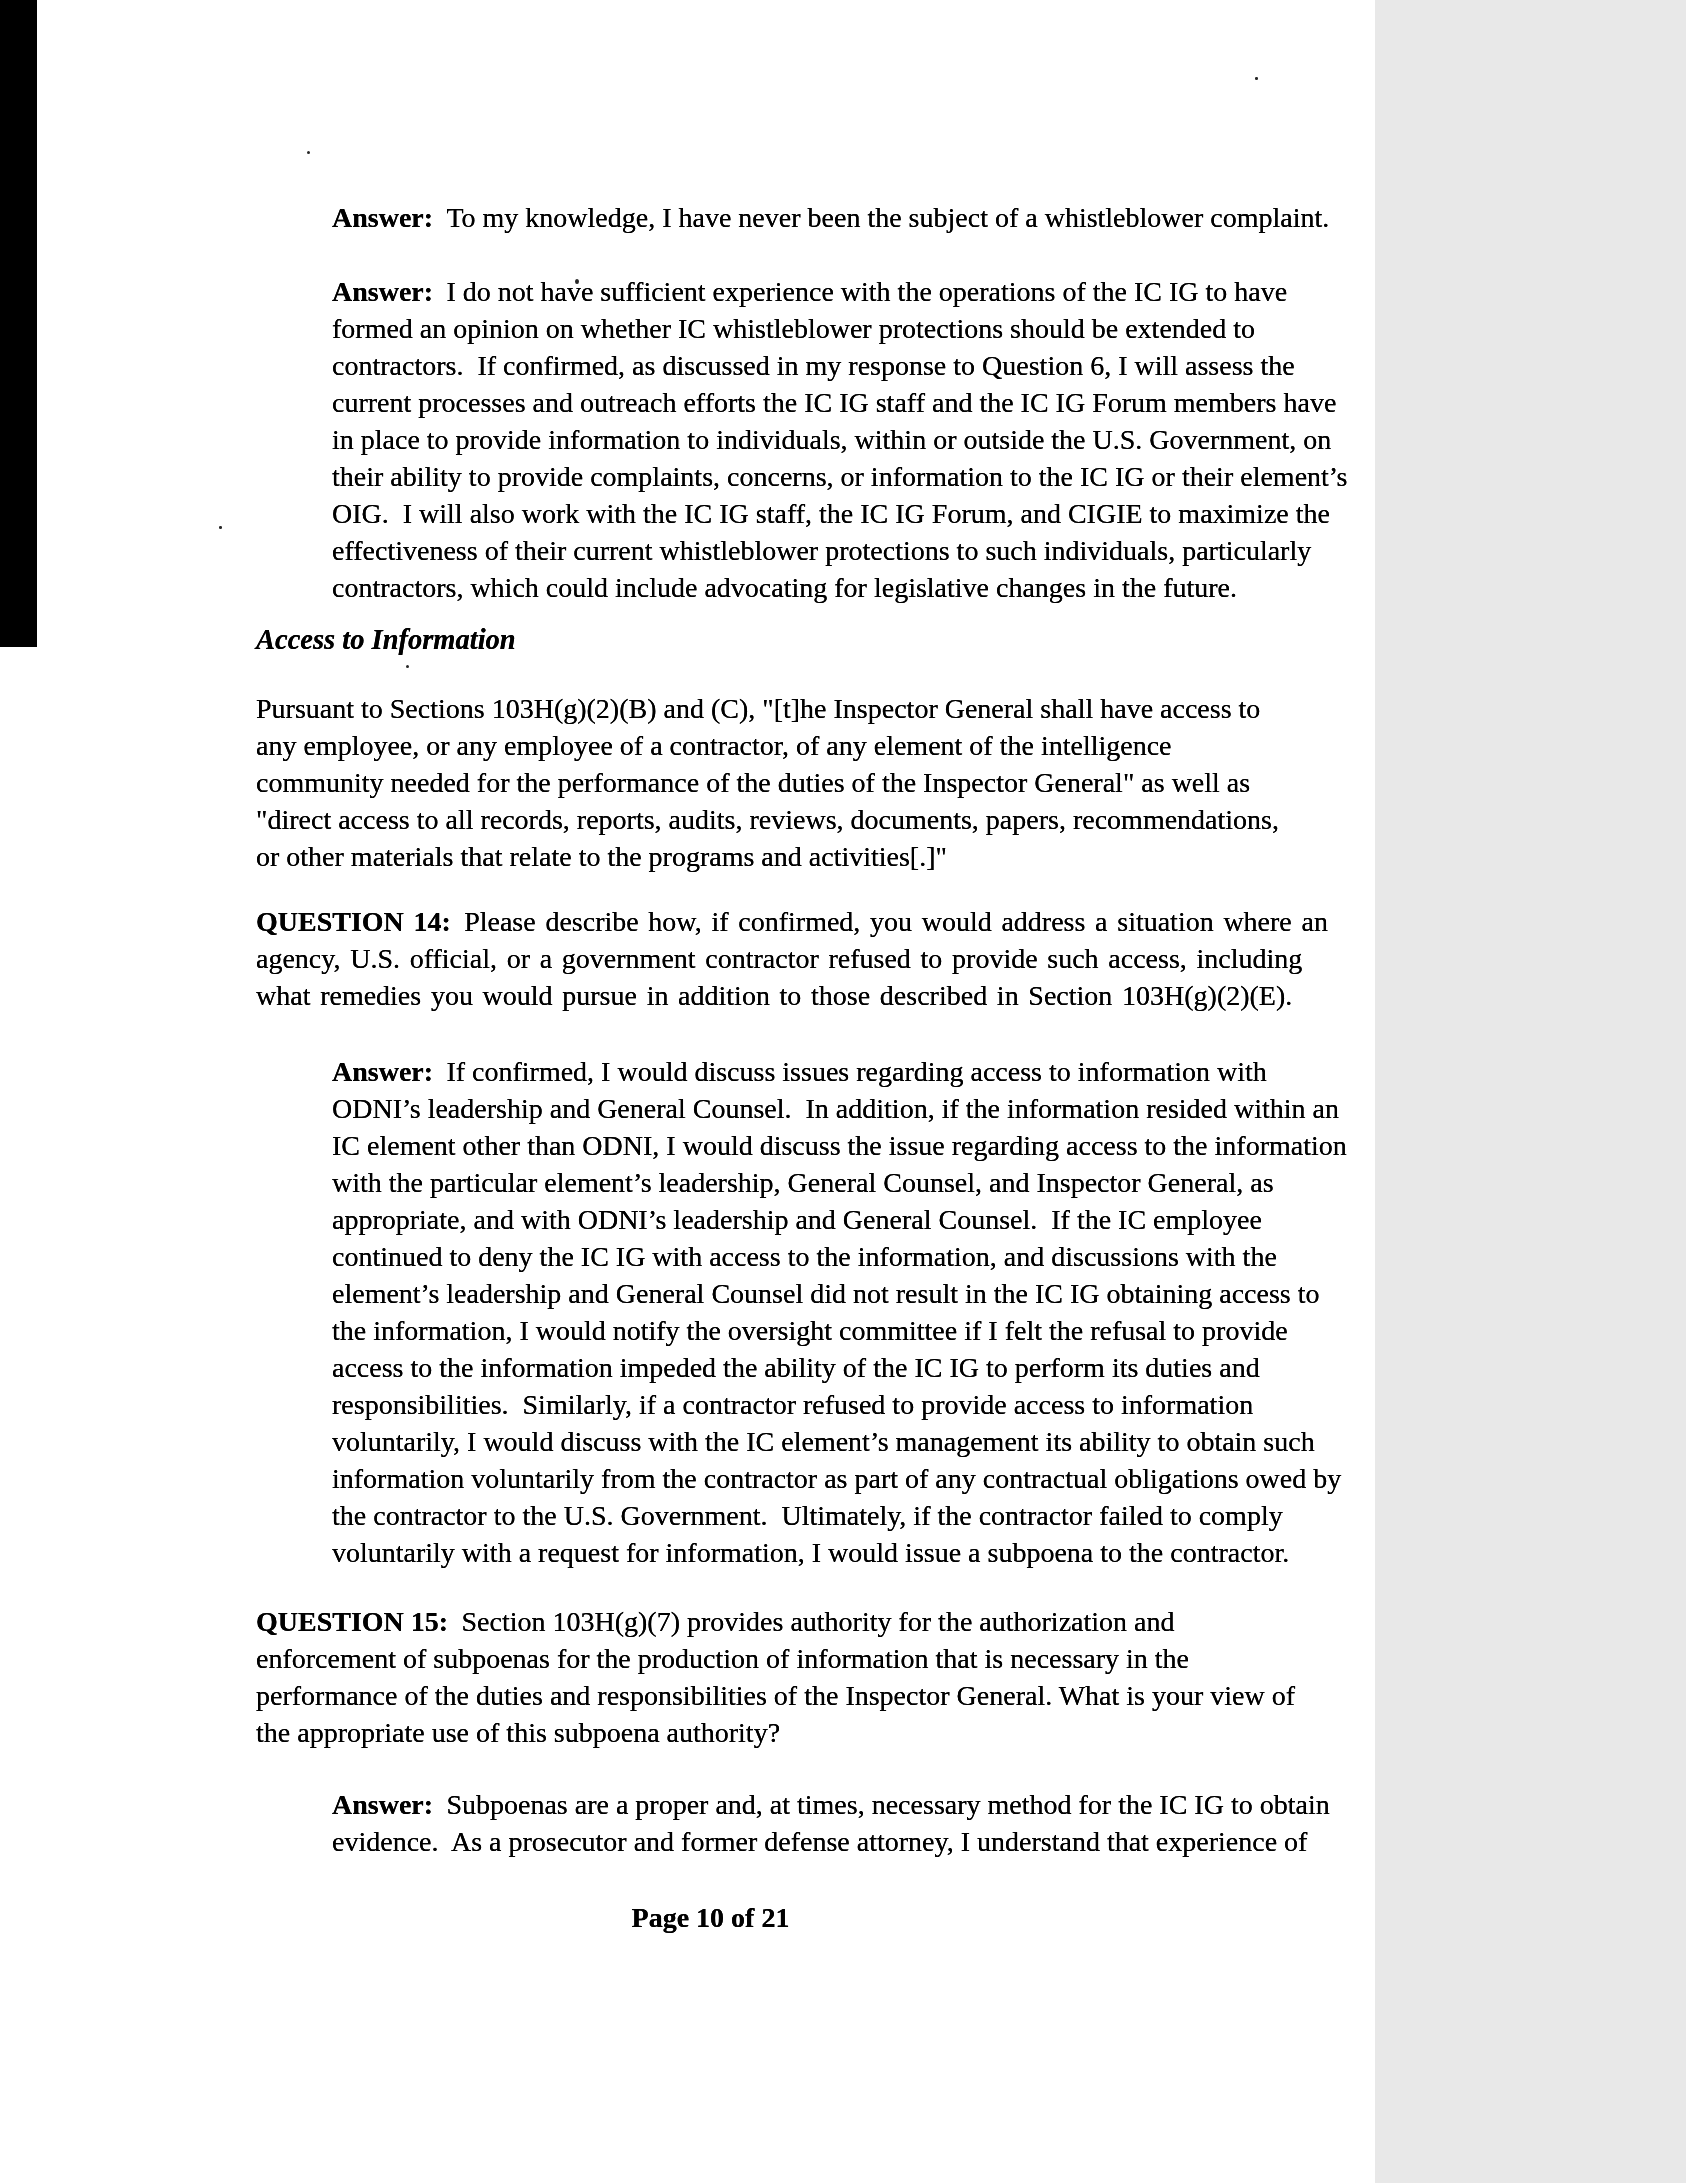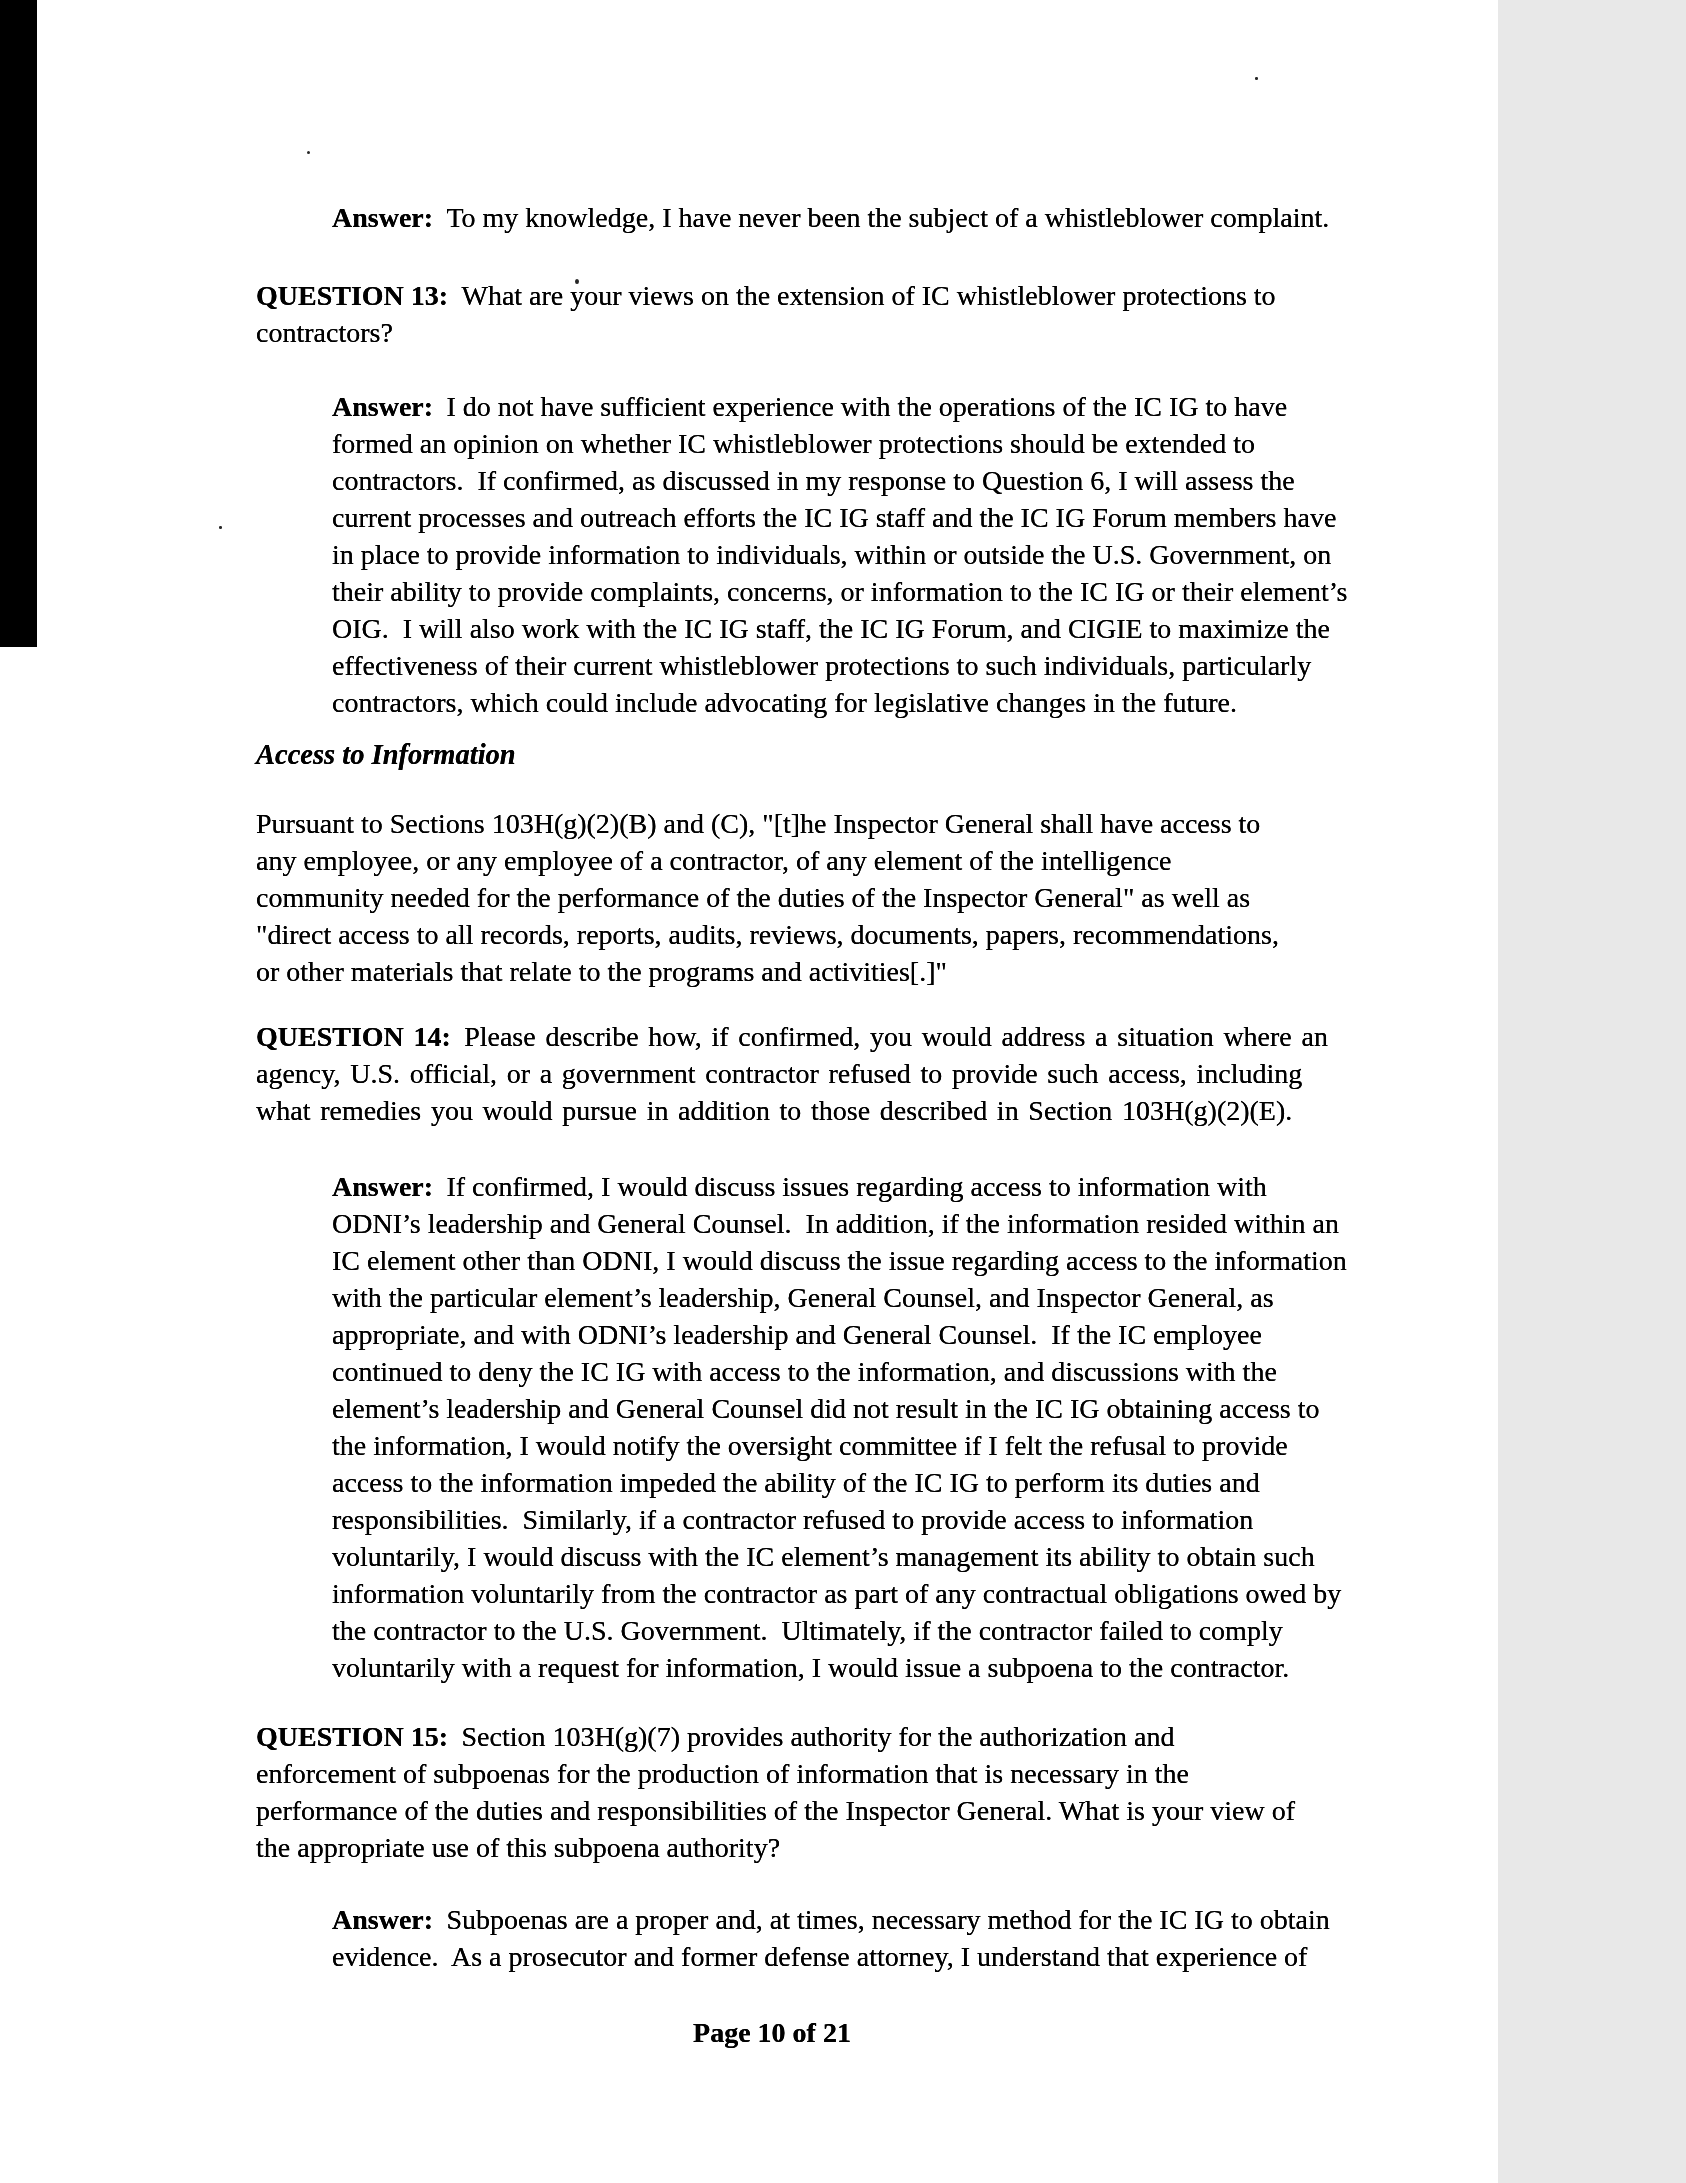--- a/index.html
+++ b/index.html
@@ -1,18 +1,18 @@
 <!DOCTYPE html>
 <html style="font-size:10.6px"><head>
 <meta charset="utf-8">
 <style>
   html,body{margin:0;padding:0;background:#e8e8e8;}
   .page{
     position:relative;
-    width:1498px;
+    width:1375px;
     height:2183px;
     background:#ffffff;
     overflow:hidden;
     font-family:"Liberation Serif","DejaVu Serif",serif;
     color:#000;
   }
   .content{
     position:absolute;
     top:0;left:0;right:0;
     padding-top:199px;
@@ -71,22 +71,20 @@
   <div class="speck sp2"></div>
   <div class="speck sp3"></div>
   <div class="speck sp4"></div>
   <div class="speck sp5"></div>
   <div class="speck sp6"></div>
 
   <div class="content">
 
     <div class="block a-block m-a12"><span class="lead">Answer:</span><span class="txt">To my knowledge, I have never been the subject of a whistleblower complaint.</span></div>
 
-    <div class="block q-block m-q13"><span class="lead">QUESTION 13:</span><span class="txt">What are your views on the extension of IC whistleblower protections to
-contractors?</span></div>
 
     <div class="block a-block m-a13"><span class="lead">Answer:</span><span class="txt">I do not have sufficient experience with the operations of the IC IG to have
 formed an opinion on whether IC whistleblower protections should be extended to
 contractors.  If confirmed, as discussed in my response to Question 6, I will assess the
 current processes and outreach efforts the IC IG staff and the IC IG Forum members have
 in place to provide information to individuals, within or outside the U.S. Government, on
 their ability to provide complaints, concerns, or information to the IC IG or their element’s
 OIG.  I will also work with the IC IG staff, the IC IG Forum, and CIGIE to maximize the
 effectiveness of their current whistleblower protections to such individuals, particularly
 contractors, which could include advocating for legislative changes in the future.</span></div>

